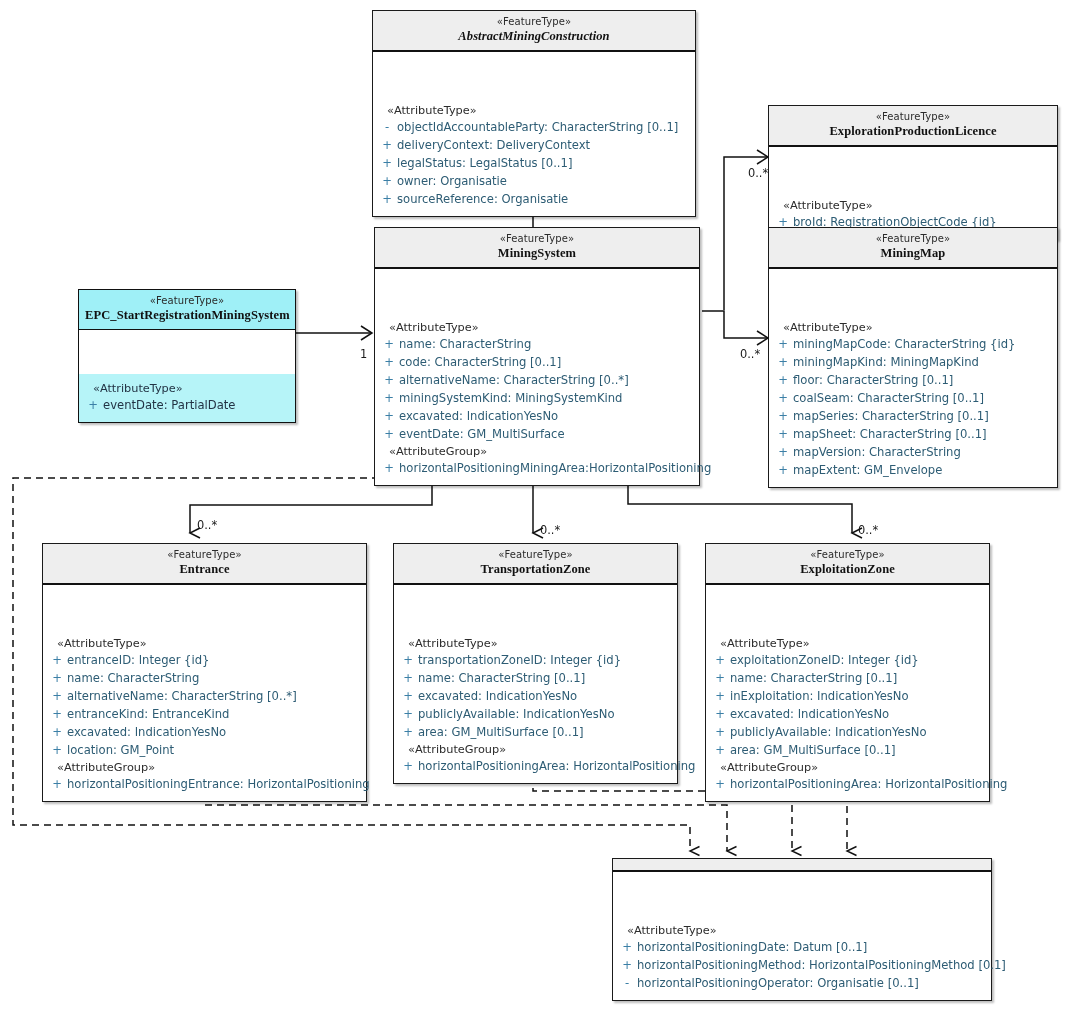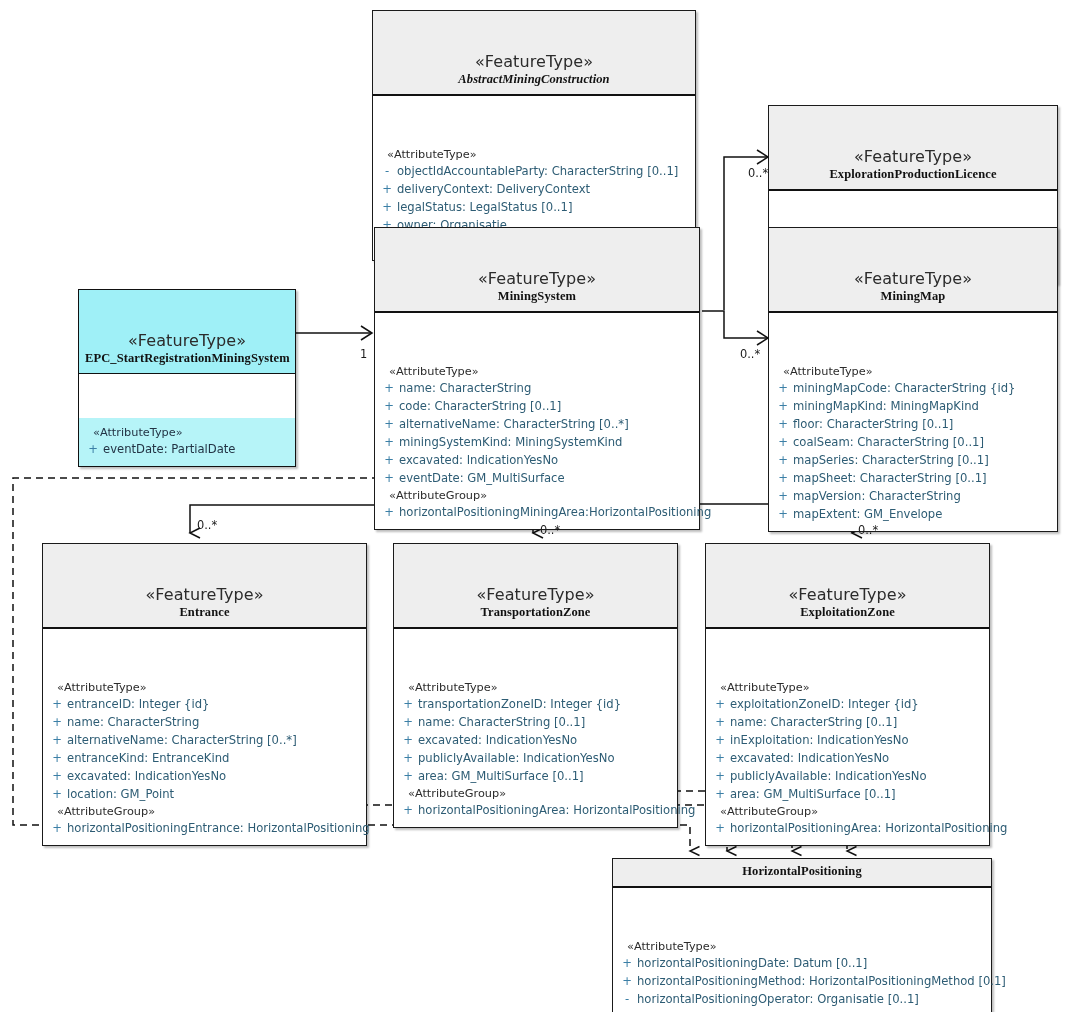--- a/index.html
+++ b/index.html
@@ -31,24 +31,23 @@
     z-index:3;
   }
   .uml .hdr{
     background:#eeeeee;
     border-bottom:2.2px solid #111111;
     padding:5px 6px 6px 6px;
     text-align:center;
     line-height:1.26;
   }
   .uml .stereo{
-    font-size:16px;
+    font-size:10px;
     color:#2b2b2b;
     letter-spacing:.1px;
-    margin-top:36px;
   }
   .uml .cname{
     font-size:12.5px;
     font-weight:bold;
     color:#111111;
     letter-spacing:.1px;
     font-family:Liberation Serif, serif;
   }
   .uml.abstract .cname{font-style:italic;}
   .uml .body{
@@ -413,21 +412,20 @@
       <div class="grouplbl">«AttributeGroup»</div>
       <div class="attr">
         <span class="vis">+</span>
         <span class="txt">horizontalPositioningArea: HorizontalPositioning</span>
       </div>
     </div>
   </div>
 
   <div class="uml" style="left:612px;top:858px;width:380px;">
     <div class="hdr">
-      <div class="cname">HorizontalPositioning</div>
     </div>
     <div class="body">
       <div class="grouplbl">«AttributeType»</div>
       <div class="attr">
         <span class="vis">+</span>
         <span class="txt">horizontalPositioningDate: Datum [0..1]</span>
       </div>
       <div class="attr">
         <span class="vis">+</span>
         <span class="txt">horizontalPositioningMethod: HorizontalPositioningMethod [0.1]</span>

